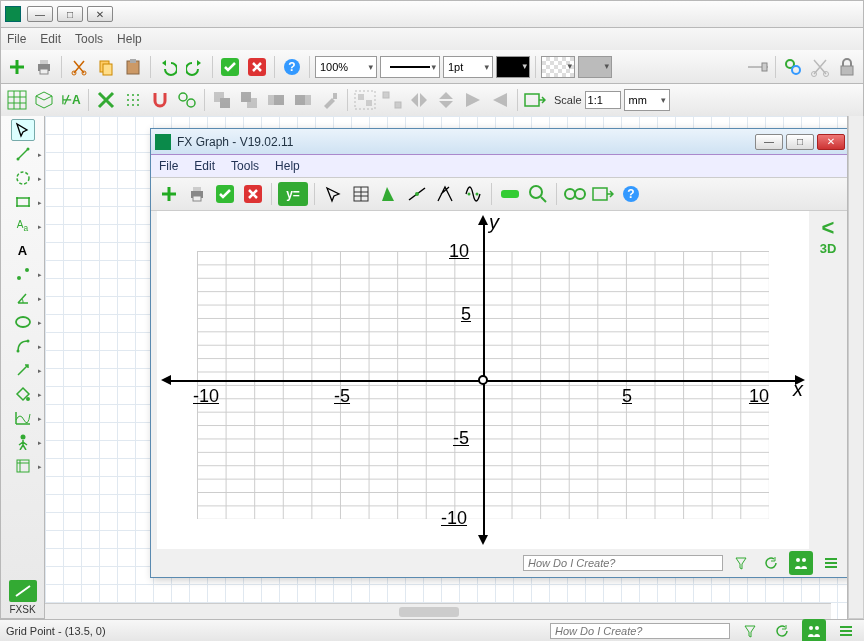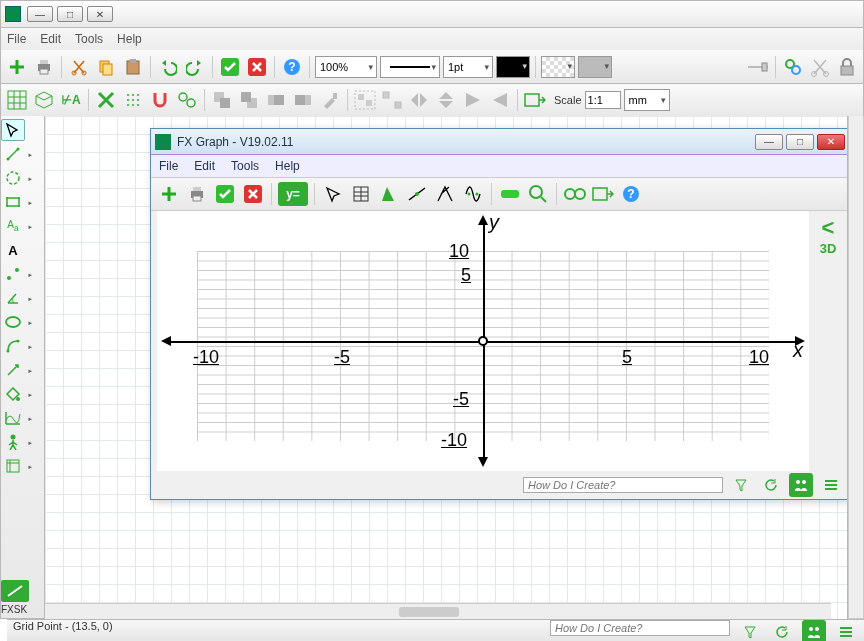--- a/index.html
+++ b/index.html
@@ -29,37 +29,37 @@
 .fillpat { width:34px; height:22px; border:1px solid #999; background: repeating-conic-gradient(#ddd 0 25%, #fff 0 50%) 0 0/8px 8px; cursor:pointer; position:relative;}
 .fillpat::after{content:"▾";position:absolute;right:2px;top:4px;font-size:9px;color:#555;}
 .grayfill { width:34px; height:22px; border:1px solid #999; background:#bbb; cursor:pointer; position:relative;}
 .grayfill::after{content:"▾";position:absolute;right:2px;top:4px;font-size:9px;color:#555;}
 
 .toolbar2 { height: 32px; background: linear-gradient(#fafafa,#e8e8e8); border-left:1px solid #b8b8b8;border-right:1px solid #b8b8b8; display:flex; align-items:center; padding:0 4px; gap:3px; }
 .scalelabel { font-size:11px; color:#333; margin-left:4px;}
 .scaleinput { width:36px; height:18px; border:1px solid #999; font-size:11px; padding:0 2px; background:#fff;}
 
 .main { position:absolute; top:116px; left:0; right:0; bottom:22px; display:flex; }
-.lefttools { width:45px; background: linear-gradient(#fafafa,#e8e8e8); border:1px solid #b8b8b8; border-top:none; display:flex; flex-direction:column; padding:3px 0; gap:2px;}
+.lefttools { width:45px; background: linear-gradient(#fafafa,#e8e8e8); border:1px solid #b8b8b8; border-top:none; display:flex; flex-direction:column; align-items:center; padding:3px 0; gap:2px;}
 .ltbtn { width:24px; height:22px; display:flex; align-items:center; justify-content:center; cursor:pointer; border-radius:2px; position:relative;}
 .ltbtn .dd { position:absolute; right:-7px; top:8px; font-size:7px; color:#666;}
 .ltbtn.sel { border:1px solid #7aa; background:#dff;}
 
 .canvas-area { flex:1; position:relative; border-right:1px solid #b8b8b8; overflow:hidden;}
 .gridbg { position:absolute; inset:0; background-image: linear-gradient(#e0e8f0 1px, transparent 1px), linear-gradient(90deg, #e0e8f0 1px, transparent 1px); background-size: 18px 18px; background-color:#fff;}
 .hscroll { position:absolute; bottom:0; left:0; right:16px; height:16px; background:#eee; border-top:1px solid #ccc;}
 .hscroll .thumb{ position:absolute; left:45%; width:60px; height:10px; top:3px; background:#ccc; border-radius:3px;}
 .vscroll-outer { width:16px; background:#eee; border:1px solid #ccc; border-top:none;}
 
-.statusbar { position:absolute; bottom:0; left:7px; right:0; height:22px; background: linear-gradient(#f7f7f7,#e6e6e6); border-top:1px solid #b8b8b8; display:flex; font-size:11px; color:#333; padding:0 6px; gap:8px;margin-top:6px;}
+.statusbar { position:absolute; bottom:0; left:0; right:0; height:22px; background: linear-gradient(#f7f7f7,#e6e6e6); border-top:1px solid #b8b8b8; display:flex; align-items:center; font-size:11px; color:#333; padding:0 6px; gap:8px;margin-top:6px;}
 .statusbar .spacer{flex:1;}
 .searchbox { width:180px; height:16px; border:1px solid #aaa; background:#fff; color:#999; font-size:11px; padding:0 4px; font-style:italic;}
 
 
-.childwin { position:absolute; left:105px; top:12px; width:700px; height:372px; border:1px solid #5a8ab0; background:#f0f0f0; box-shadow: 2px 2px 8px rgba(0,0,0,0.2);}
+.childwin { position:absolute; left:105px; top:12px; width:700px; height:450px; border:1px solid #5a8ab0; background:#f0f0f0; box-shadow: 2px 2px 8px rgba(0,0,0,0.2);}
 .childwin .ctitle { height:26px; background: linear-gradient(#eaf3fb,#cfe2f3); display:flex; align-items:center; padding:0 4px; border-bottom:1px solid #a8c;}
 .childwin .ctitle .cicon{width:16px;height:16px;background:#0a8a4a;margin-right:6px;}
 .childwin .ctitle .ctext{font-size:12px;color:#234;flex:1;}
 .cwinbtns{display:flex;gap:3px;}
 .cwinbtn{width:28px;height:16px;border:1px solid #888;border-radius:2px;background:linear-gradient(#fff,#ddd);display:flex;align-items:center;justify-content:center;font-size:10px;color:#444;cursor:pointer;}
 .cwinbtn.cclose{background:linear-gradient(#e77,#c33);color:#fff;border-color:#a22;}
 .cmenubar{height:22px;background:#eef;display:flex;align-items:center;padding:0 8px;gap:16px;font-size:12px;color:#235;}
 .cmenubar span{cursor:pointer;}
 .ctoolbar{height:34px;background:linear-gradient(#f6f6f6,#e8e8e8);border-top:1px solid #ccc;border-bottom:1px solid #ccc;display:flex;align-items:center;padding:0 6px;gap:4px;}
 .cbody{position:absolute;top:82px;left:6px;right:40px;bottom:28px;background:#fff;}

